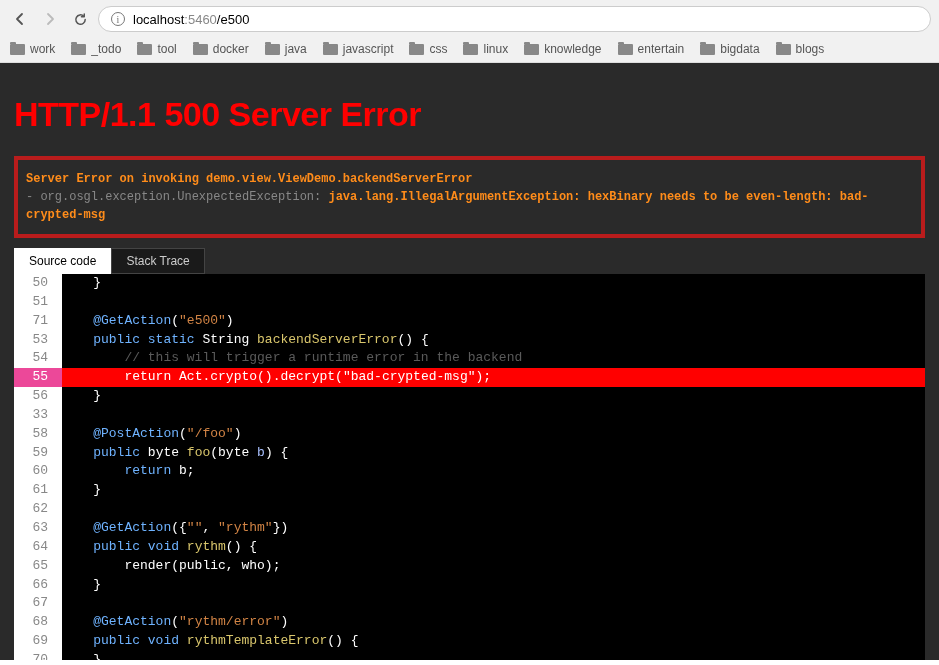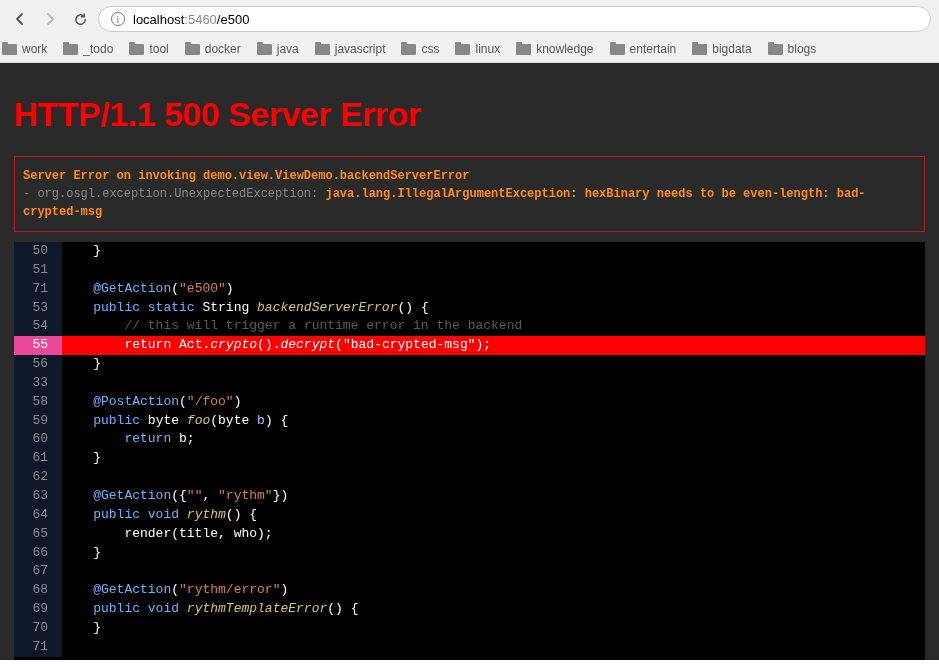--- a/index.html
+++ b/index.html
@@ -56,21 +56,21 @@
       font-size: 10px;
       color: #777;
       font-family: serif;
     }
     .url-host { color: #000; }
     .url-port { color: #888; }
     .url-path { color: #000; }
     .bookmarks {
       display: flex;
       align-items: center;
-      padding: 4px 10px 6px 2px;
+      padding: 4px 10px 6px 10px;
       gap: 16px;
       font-size: 12px;
       color: #555;
     }
     .bookmark {
       display: flex;
       align-items: center;
       gap: 5px;
       cursor: pointer;
     }
@@ -99,21 +99,21 @@
       padding: 14px;
     }
     .error-title {
       color: #ff0000;
       font-weight: bold;
       font-size: 34px;
       margin: 18px 0 22px 0;
       letter-spacing: -0.5px;
     }
     .error-box {
-      border: 1px solid #b91c1c;
+      border: 4px solid #b91c1c;
       padding: 10px 8px;
       font-family: "Courier New", monospace;
       font-size: 12px;
       line-height: 1.5;
       margin-bottom: 10px;
     }
     .error-line1 { color: #ff8c1a; font-weight: bold; }
     .error-line2 { color: #888; }
     .error-exc { color: #ff8c1a; font-weight: bold; }
     .tabs {
@@ -145,32 +145,32 @@
     .code-line {
       display: flex;
       white-space: pre;
     }
     .code-line.highlight { background: #ff0000; }
     .lineno {
       width: 48px;
       text-align: right;
       padding-right: 14px;
       color: #888;
-      background: #0f172a;
+      background: #ffffff;
       user-select: none;
       flex-shrink: 0;
     }
     .code-line.highlight .lineno { background: #ec4899; color: #fff; }
     .code-content { flex: 1; }
     .t-default { color: #fff; }
     .t-annotation { color: #6fb3ff; }
     .t-string { color: #d28445; }
     .t-keyword { color: #6fb3ff; }
     .t-type { color: #fff; }
-    .t-method { color: #d9c66c; font-style: italic; }
+    .t-method { color: #d9c66c; }
     .t-comment { color: #5a5a5a; text-align: right; }
     .t-punc { color: #fff; }
     .t-param { color: #a8c0ff; }
     .code-line.highlight .t-default,
     .code-line.highlight .t-annotation,
     .code-line.highlight .t-string,
     .code-line.highlight .t-keyword,
     .code-line.highlight .t-type,
     .code-line.highlight .t-method,
     .code-line.highlight .t-comment,
@@ -260,38 +260,42 @@
 <div class="page">
   <h1 class="error-title">HTTP/1.1 500 Server Error</h1>
 
   <div class="error-box">
     <div class="error-line1">Server Error on invoking demo.view.ViewDemo.backendServerError</div>
     <div>
       <span class="error-line2">  - org.osgl.exception.UnexpectedException: </span><span class="error-exc">java.lang.IllegalArgumentException: hexBinary needs to be even-length: bad-crypted-msg</span>
     </div>
   </div>
 
+  <div class="tabs" id="tabs-container">
+      <div class="tab active">Source code</div>
+      <div class="tab">Stack Trace</div>
+    </div>
 
   <div class="code-area" id="code-container">
       <div class="code-line"><span class="lineno">50</span><span class="code-content"><span class="t-punc">    }</span></span></div>
       <div class="code-line"><span class="lineno">51</span><span class="code-content"><span class="t-default"></span></span></div>
       <div class="code-line"><span class="lineno">71</span><span class="code-content"><span class="t-annotation">    @GetAction</span><span class="t-punc">(</span><span class="t-string">"e500"</span><span class="t-punc">)</span></span></div>
       <div class="code-line"><span class="lineno">53</span><span class="code-content"><span class="t-keyword">    public static </span><span class="t-type">String </span><span class="t-method">backendServerError</span><span class="t-punc">() {</span></span></div>
       <div class="code-line"><span class="lineno">54</span><span class="code-content"><span class="t-comment">        // this will trigger a runtime error in the backend</span></span></div>
       <div class="code-line highlight"><span class="lineno">55</span><span class="code-content"><span class="t-keyword">        return </span><span class="t-type">Act</span><span class="t-punc">.</span><span class="t-method">crypto</span><span class="t-punc">().</span><span class="t-method">decrypt</span><span class="t-punc">(</span><span class="t-string">"bad-crypted-msg"</span><span class="t-punc">);</span></span></div>
       <div class="code-line"><span class="lineno">56</span><span class="code-content"><span class="t-punc">    }</span></span></div>
       <div class="code-line"><span class="lineno">33</span><span class="code-content"><span class="t-default"></span></span></div>
       <div class="code-line"><span class="lineno">58</span><span class="code-content"><span class="t-annotation">    @PostAction</span><span class="t-punc">(</span><span class="t-string">"/foo"</span><span class="t-punc">)</span></span></div>
       <div class="code-line"><span class="lineno">59</span><span class="code-content"><span class="t-keyword">    public </span><span class="t-type">byte </span><span class="t-method">foo</span><span class="t-punc">(</span><span class="t-type">byte </span><span class="t-param">b</span><span class="t-punc">) {</span></span></div>
       <div class="code-line"><span class="lineno">60</span><span class="code-content"><span class="t-keyword">        return </span><span class="t-default">b</span><span class="t-punc">;</span></span></div>
       <div class="code-line"><span class="lineno">61</span><span class="code-content"><span class="t-punc">    }</span></span></div>
       <div class="code-line"><span class="lineno">62</span><span class="code-content"><span class="t-default"></span></span></div>
       <div class="code-line"><span class="lineno">63</span><span class="code-content"><span class="t-annotation">    @GetAction</span><span class="t-punc">({</span><span class="t-string">""</span><span class="t-punc">, </span><span class="t-string">"rythm"</span><span class="t-punc">})</span></span></div>
       <div class="code-line"><span class="lineno">64</span><span class="code-content"><span class="t-keyword">    public void </span><span class="t-method">rythm</span><span class="t-punc">() {</span></span></div>
-      <div class="code-line"><span class="lineno">65</span><span class="code-content"><span class="t-default">        render(title, who);</span></span></div>
+      <div class="code-line"><span class="lineno">65</span><span class="code-content"><span class="t-default">        render(public, who);</span></span></div>
       <div class="code-line"><span class="lineno">66</span><span class="code-content"><span class="t-punc">    }</span></span></div>
       <div class="code-line"><span class="lineno">67</span><span class="code-content"><span class="t-default"></span></span></div>
       <div class="code-line"><span class="lineno">68</span><span class="code-content"><span class="t-annotation">    @GetAction</span><span class="t-punc">(</span><span class="t-string">"rythm/error"</span><span class="t-punc">)</span></span></div>
       <div class="code-line"><span class="lineno">69</span><span class="code-content"><span class="t-keyword">    public void </span><span class="t-method">rythmTemplateError</span><span class="t-punc">() {</span></span></div>
       <div class="code-line"><span class="lineno">70</span><span class="code-content"><span class="t-punc">    }</span></span></div>
       <div class="code-line"><span class="lineno">71</span><span class="code-content"><span class="t-default"></span></span></div>
     </div>
 </div>
 
 </body></html>

